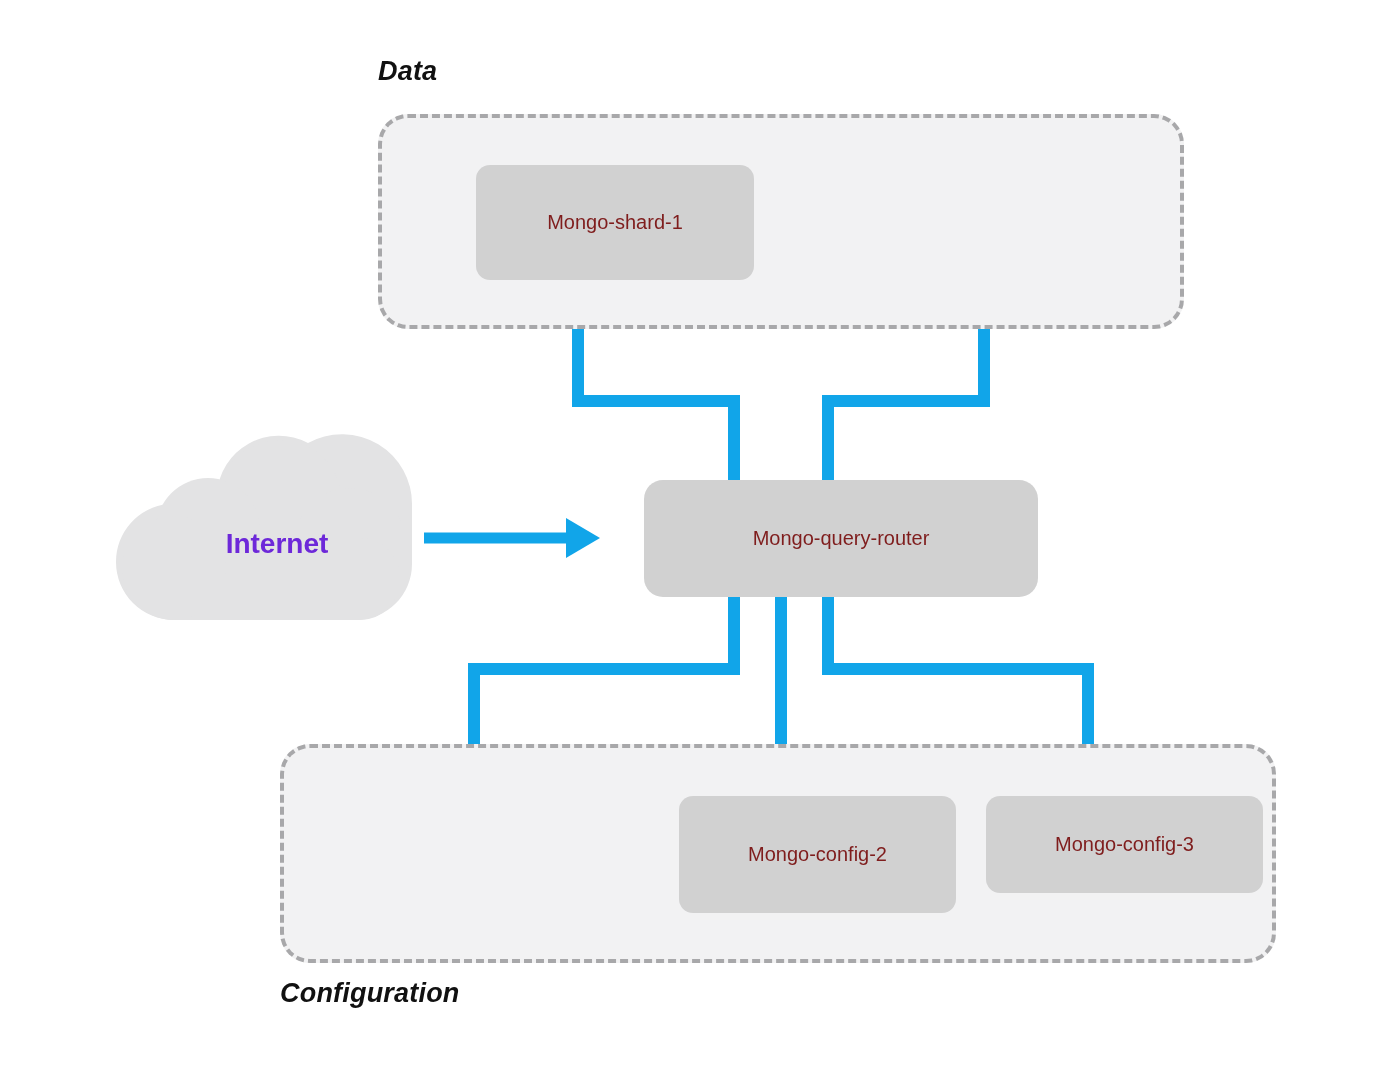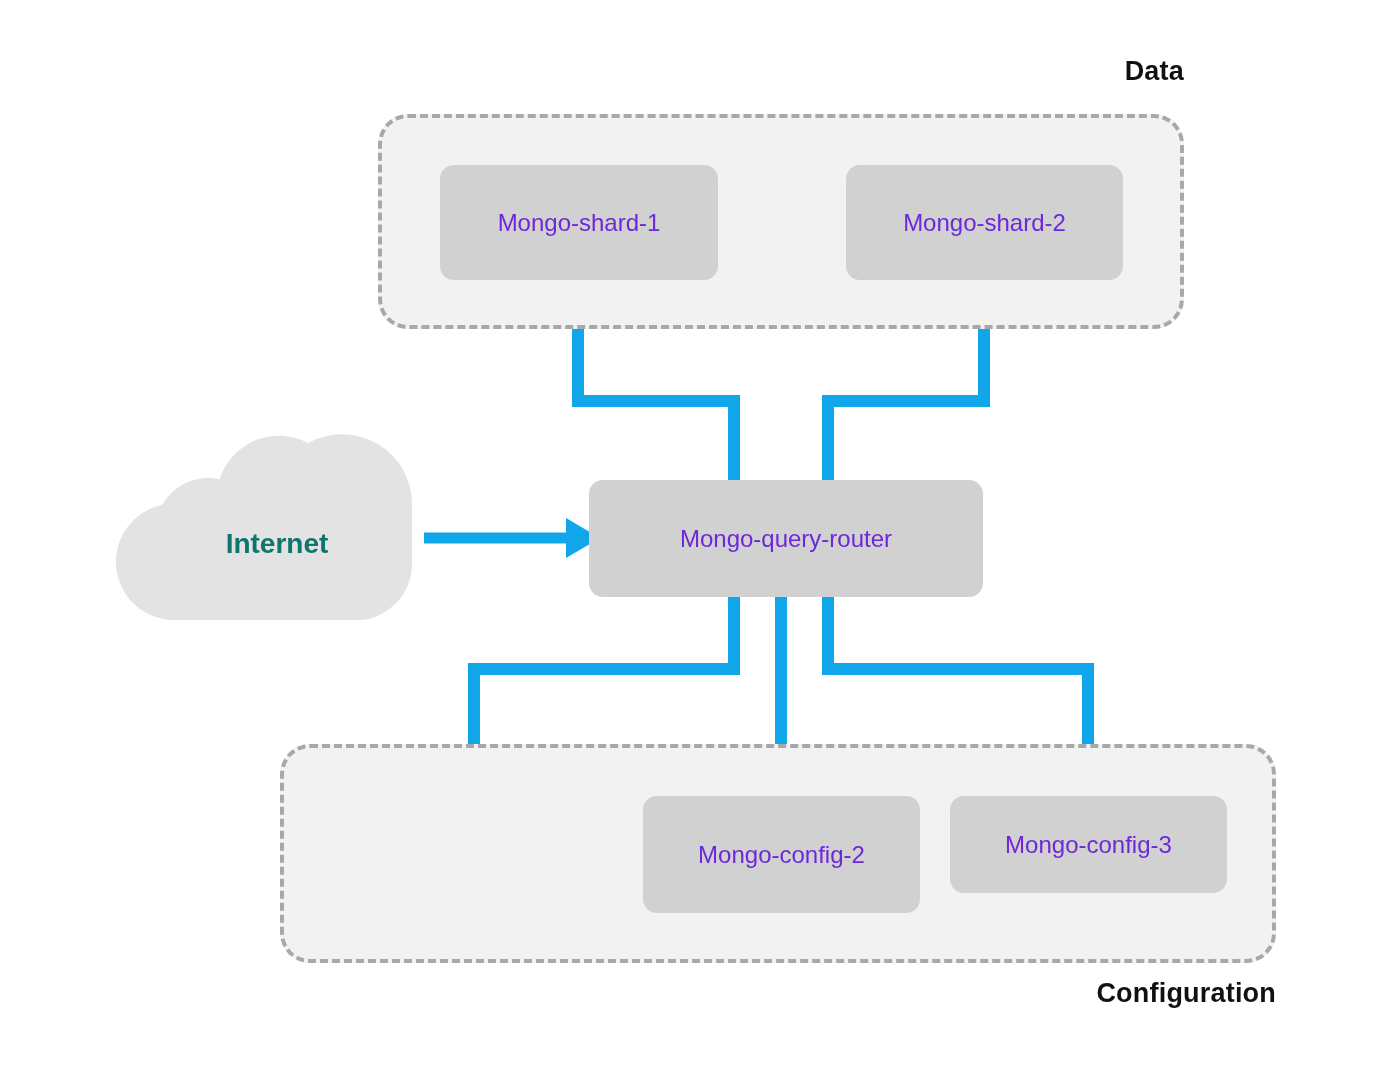--- a/index.html
+++ b/index.html
@@ -43,26 +43,27 @@
   #group-config {
     left: 280px;
     top: 744px;
     width: 996px;
     height: 219px;
   }
 
   
   .group-caption {
     position: absolute;
-    text-align: right;
+    text-align: left;
     font-size: 27px;
     font-weight: 700;
     color: #111111;
     letter-spacing: 0.2px;
     white-space: nowrap;
+    font-style: italic;
   }
   #caption-data {
     left: 378px;
     top: 56px;
     width: 806px;
   }
   #caption-config {
     left: 280px;
     top: 978px;
     width: 996px;
@@ -70,28 +71,29 @@
 
   
   .node {
     position: absolute;
     background: #d1d1d1;
     border-radius: 14px;
     display: flex;
     align-items: center;
     justify-content: center;
     box-sizing: border-box;
-    font-size: 24px;
+    font-size: 20px;
     font-weight: 400;
-    color: #6d28d9;
+    color: #7f1d1d;
     white-space: nowrap;
+    margin-left: 36px;
   }
   #node-shard-1 { left: 440px; top: 165px; width: 278px; height: 115px; }
   #node-shard-2 { left: 846px; top: 165px; width: 277px; height: 115px; }
-  #node-router  { left: 589px; top: 480px; width: 394px; height: 117px; }
+  #node-router  { left: 608px; top: 480px; width: 394px; height: 117px; border-radius: 19px; }
   #node-config-1 { left: 336px; top: 796px; width: 277px; height: 117px; }
   #node-config-2 { left: 643px; top: 796px; width: 277px; height: 117px; justify-content: center; }
   #node-config-3 { left: 950px; top: 796px; width: 277px; height: 97px; }
 
   
   #cloud-wrap {
     position: absolute;
     left: 112px;
     top: 418px;
     width: 344px;
@@ -99,21 +101,21 @@
   }
   #cloud-wrap svg { display: block; }
   #cloud-label {
     position: absolute;
     left: 0;
     top: 110px;
     width: 330px;
     text-align: center;
     font-size: 28px;
     font-weight: 700;
-    color: #0f766e;
+    color: #6d28d9;
     white-space: nowrap;
   }
 </style>
 </head>
 <body>
 
 <div id="canvas">
 
   <svg id="wires" viewBox="0 0 1388 1078" width="1388" height="1078" aria-hidden="true">
     <g fill="none" stroke="#11a5e9" stroke-width="12" stroke-linecap="butt" stroke-linejoin="miter">
@@ -136,23 +138,20 @@
   </svg>
 
   <div class="group-caption" id="caption-data">Data</div>
 
   <div class="group-box" id="group-data"></div>
 
   <div class="node" id="node-shard-1">
     <span>Mongo-shard-1</span>
   </div>
 
-  <div class="node" id="node-shard-2">
-    <span>Mongo-shard-2</span>
-  </div>
 
   <div id="cloud-wrap">
     <svg width="344" height="214" viewBox="0 0 344 214">
       <path fill="#e3e3e4" d="M 105,76
                A 62,62 0 0 1 196,25
                A 70,70 0 0 1 300,88
                L 300,146
                A 56,56 0 0 1 244,202
                L 62,202
                A 58,58 0 0 1 4,144

